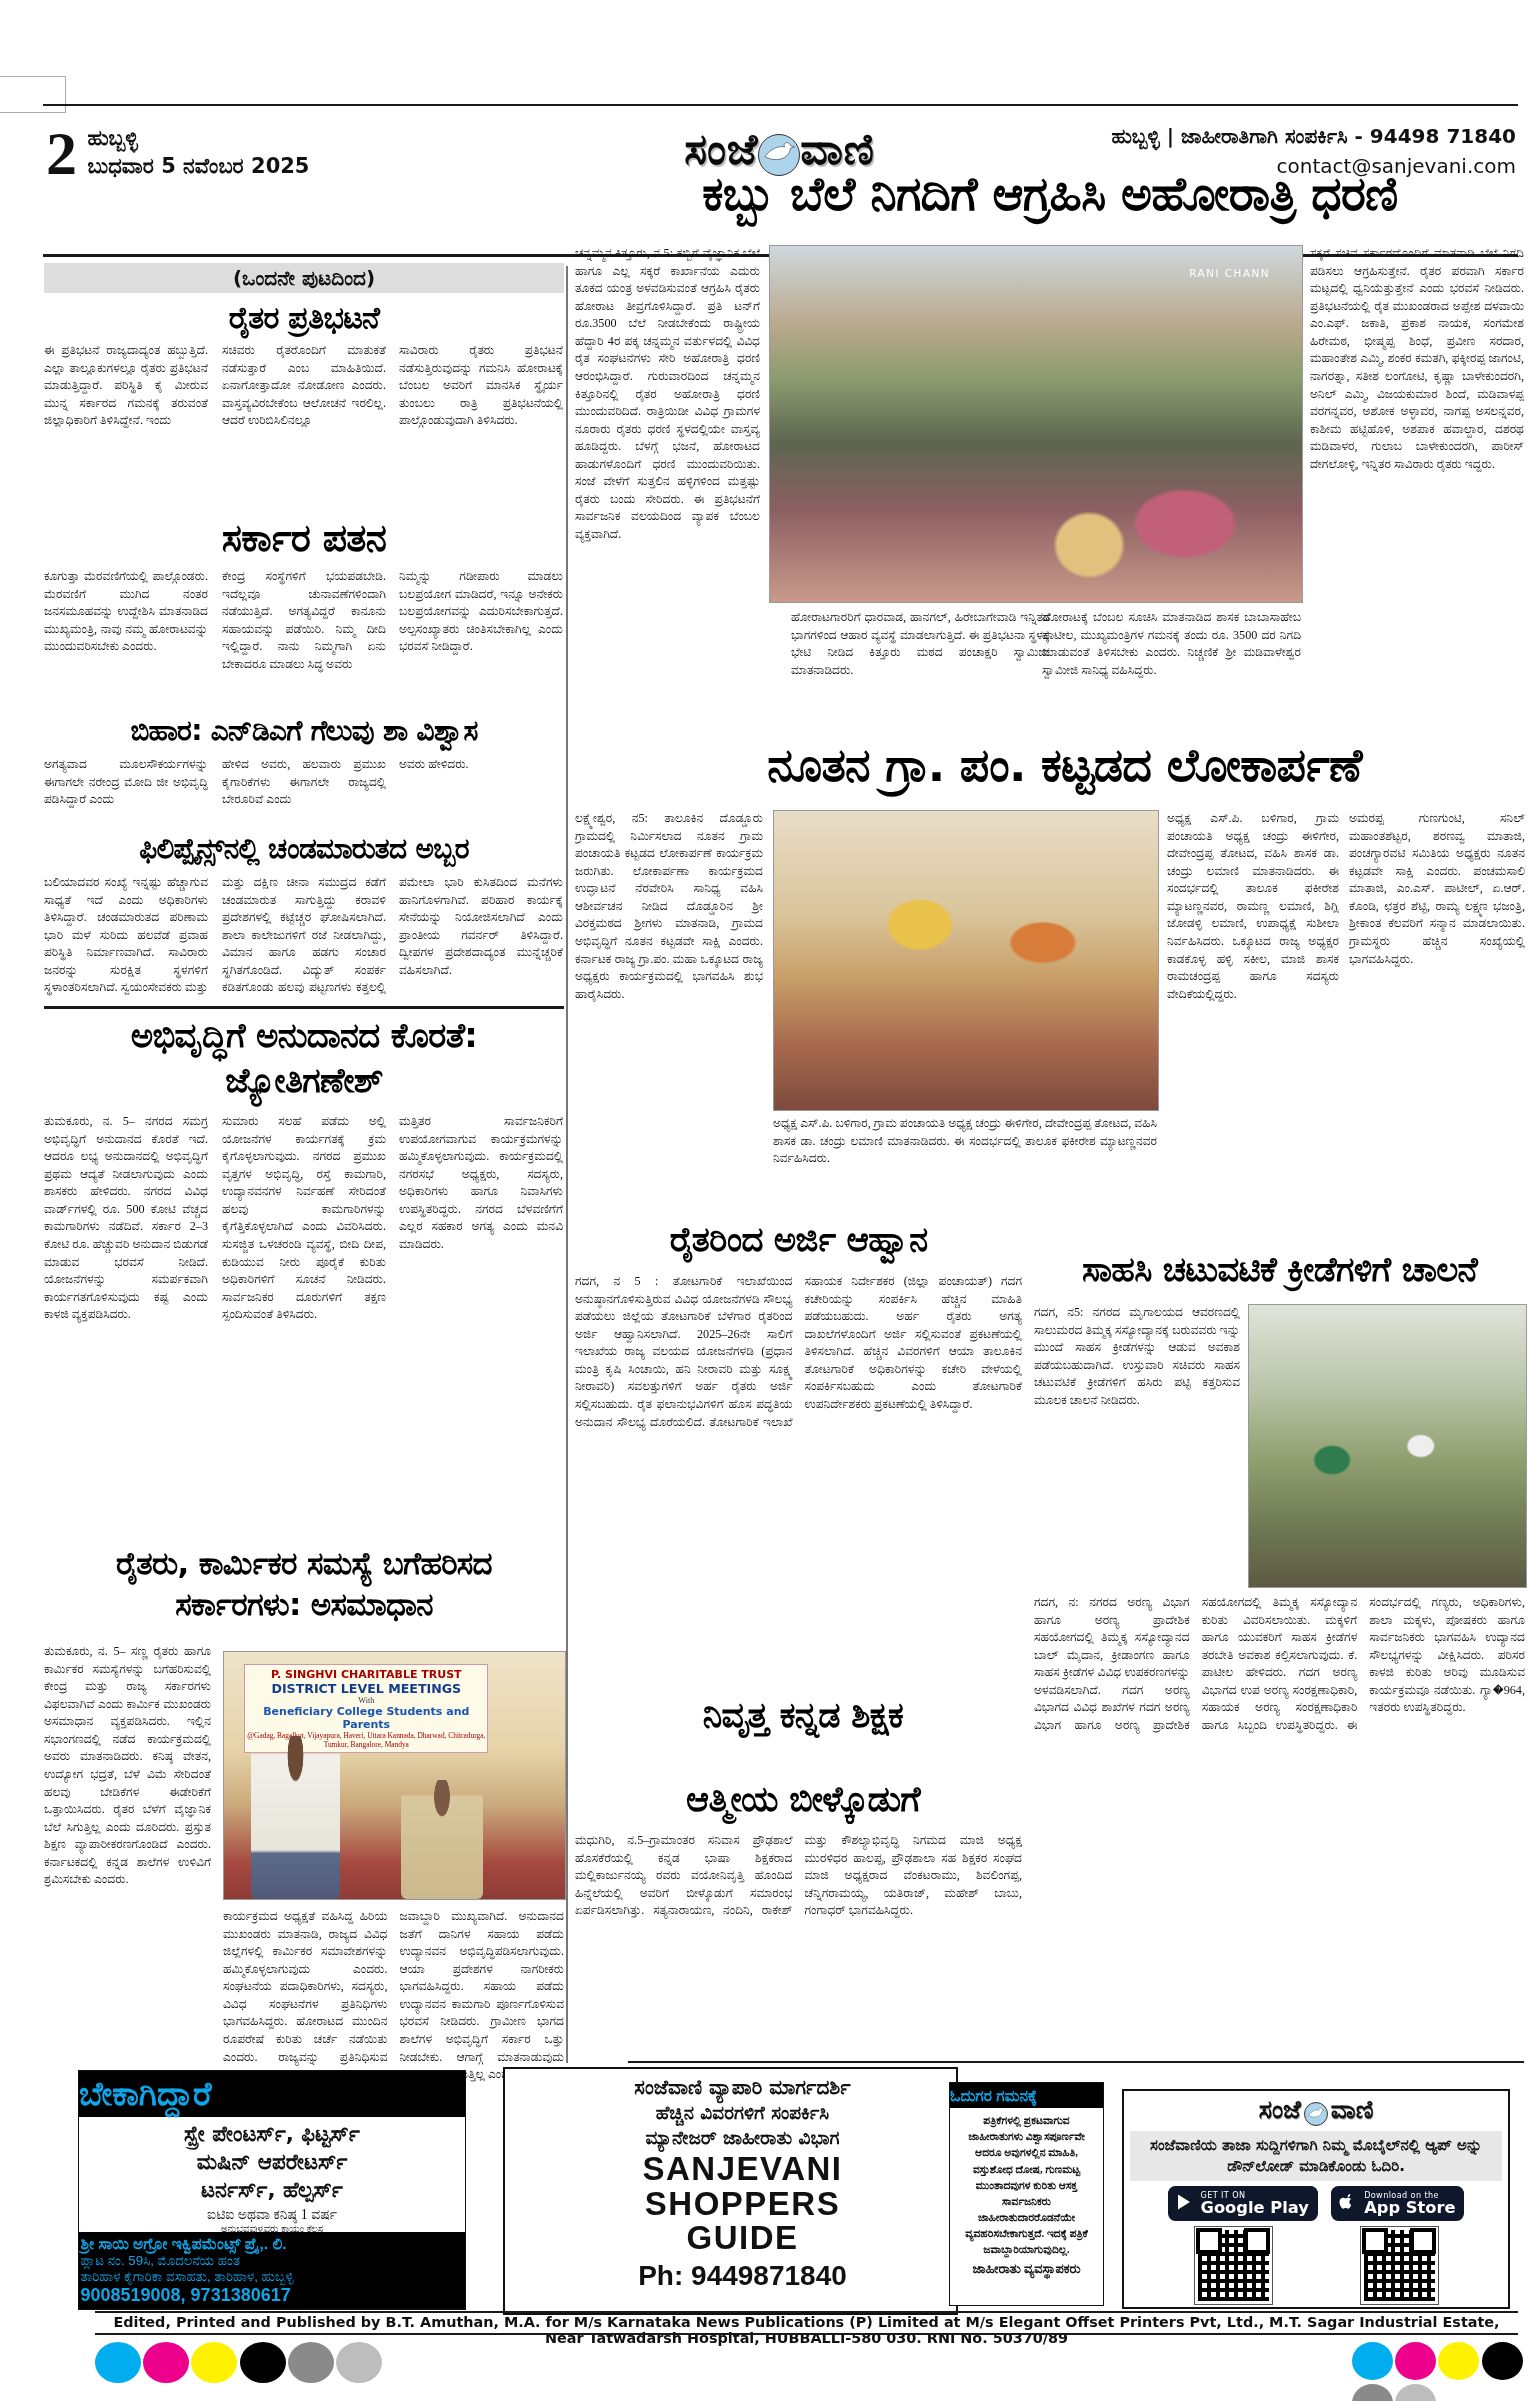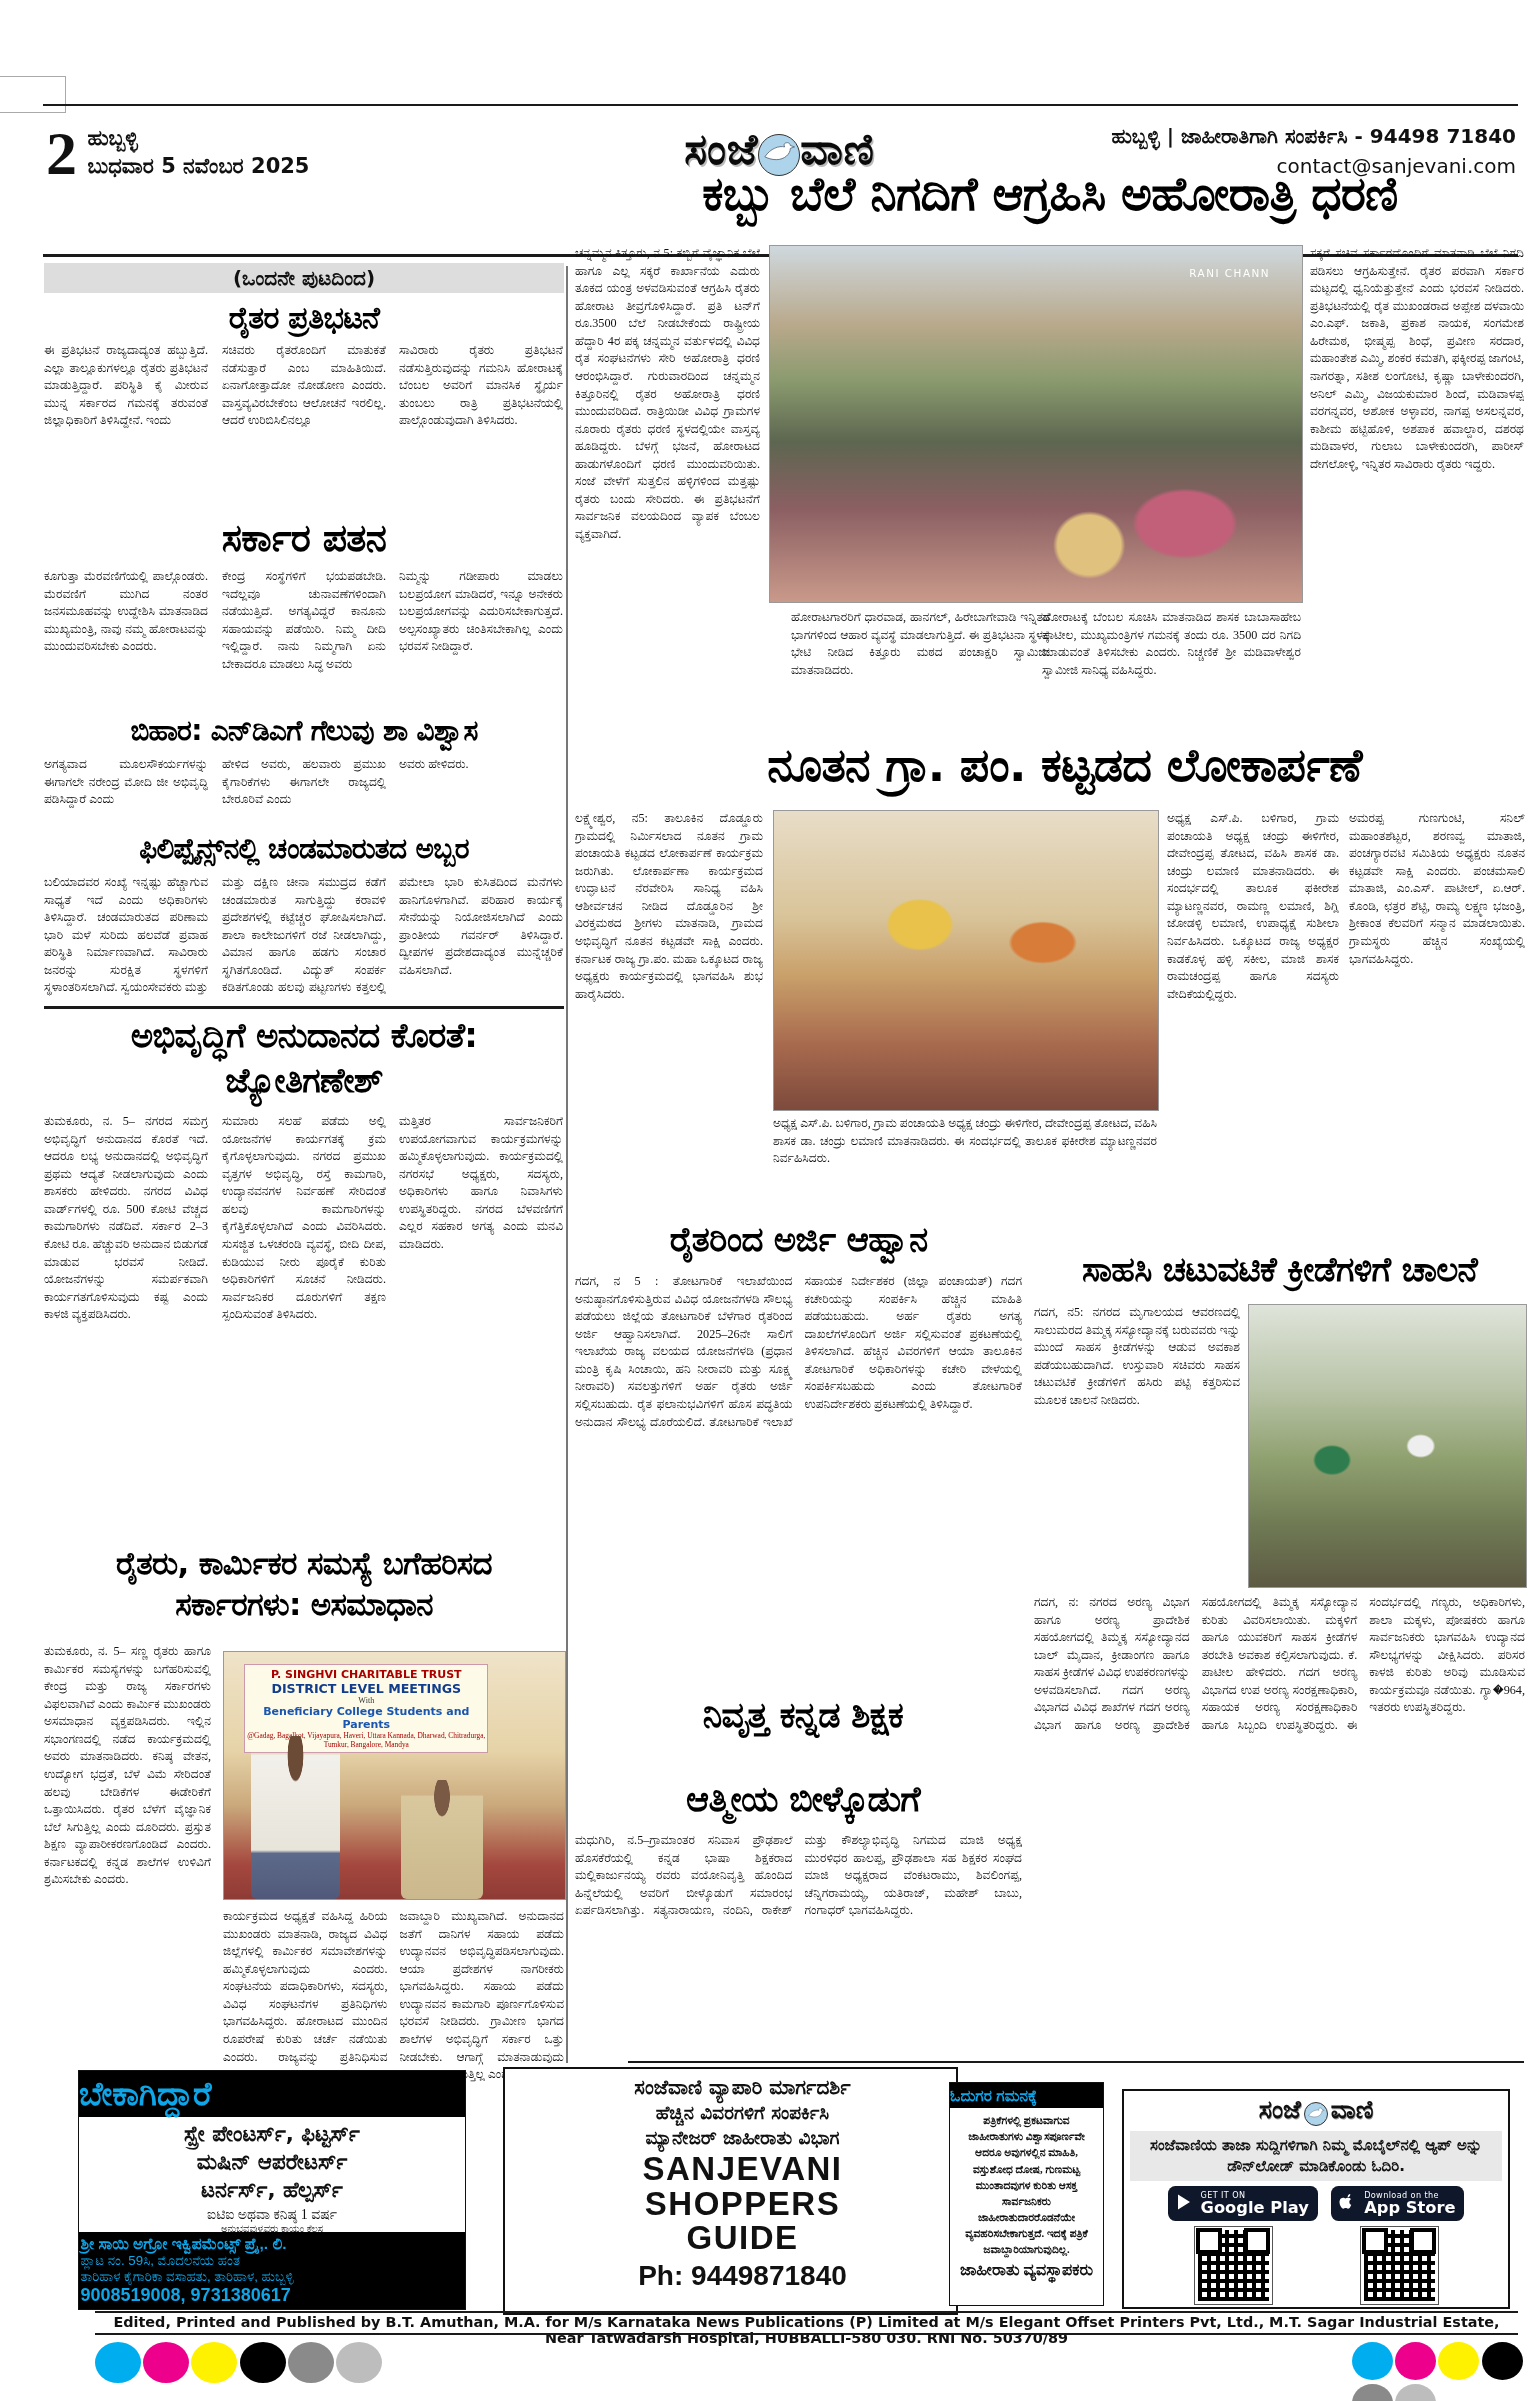--- a/index.html
+++ b/index.html
@@ -208,21 +208,21 @@
     <div style="font-size:18.5px;font-weight:900;font-family:'DejaVu Sans',sans-serif;margin-top:3px;">ಮ್ಯಾನೇಜರ್ ಜಾಹೀರಾತು ವಿಭಾಗ</div>
     <div style="font-size:33px;font-weight:bold;font-family:'Liberation Sans',sans-serif;letter-spacing:1.5px;margin-top:3px;line-height:1.05;">SANJEVANI</div>
     <div style="font-size:33px;font-weight:bold;font-family:'Liberation Sans',sans-serif;letter-spacing:1.5px;line-height:1.05;">SHOPPERS</div>
     <div style="font-size:33px;font-weight:bold;font-family:'Liberation Sans',sans-serif;letter-spacing:1.5px;line-height:1.05;">GUIDE</div>
     <div style="font-size:28px;font-weight:bold;font-family:'Liberation Sans',sans-serif;margin-top:4.4px;">Ph: 9449871840</div>
   </div>
 
   <div class="adbox" style="left:949px;top:2082px;width:153px;height:222px;border-width:1.5px;">
     <div class="adblack" style="font-size:15.5px;line-height:25px;height:25px;">ಓದುಗರ ಗಮನಕ್ಕೆ</div>
     <div style="font-size:10.7px;line-height:1.5;text-align:center;padding:4.4px 6px;font-weight:bold;">ಪತ್ರಿಕೆಗಳಲ್ಲಿ ಪ್ರಕಟವಾಗುವ ಜಾಹೀರಾತುಗಳು ವಿಶ್ವಾಸಪೂರ್ಣವೇ ಆದರೂ ಅವುಗಳಲ್ಲಿನ ಮಾಹಿತಿ, ವಸ್ತುಶೋಧ ದೋಷ, ಗುಣಮಟ್ಟ ಮುಂತಾದವುಗಳ ಕುರಿತು ಆಸಕ್ತ ಸಾರ್ವಜನಿಕರು ಜಾಹೀರಾತುದಾರರೊಡನೆಯೇ ವ್ಯವಹರಿಸಬೇಕಾಗುತ್ತದೆ. ಇದಕ್ಕೆ ಪತ್ರಿಕೆ ಜವಾಬ್ದಾರಿಯಾಗುವುದಿಲ್ಲ.</div>
-    <div style="font-size:16px;text-align:center;font-weight:bold;">ಜಾಹೀರಾತು ವ್ಯವಸ್ಥಾಪಕರು</div>
+    <div style="font-size:13px;text-align:center;font-weight:bold;">ಜಾಹೀರಾತು ವ್ಯವಸ್ಥಾಪಕರು</div>
   </div>
 
   <div class="adbox" style="left:1122px;top:2089px;width:384px;height:216px;text-align:center;">
     <div style="margin-top:4.4px;">
       <span style="font-family:'DejaVu Sans',sans-serif;font-weight:900;font-size:25px;text-shadow:0.7px 0.7px 0 #999;">ಸಂಜೆ</span>
       <span class="bird" style="width:22px;height:22px;vertical-align:-4.4px;"><svg viewBox="0 0 24 24" width="18" height="18" style="margin-top:1.5px;">
             <path d="M2 14 C6 8 12 6 16 7 C15 5 16 4 18 4 C19 4 20 5 20 6 L23 7 L20 8 C20 12 16 16 10 16 C7 16 4 15 2 14 Z" fill="#fff" stroke="#567" stroke-width="0.6"></path>
           </svg></span>
       <span style="font-family:'DejaVu Sans',sans-serif;font-weight:900;font-size:25px;text-shadow:0.7px 0.7px 0 #999;">ವಾಣಿ</span>
     </div>

